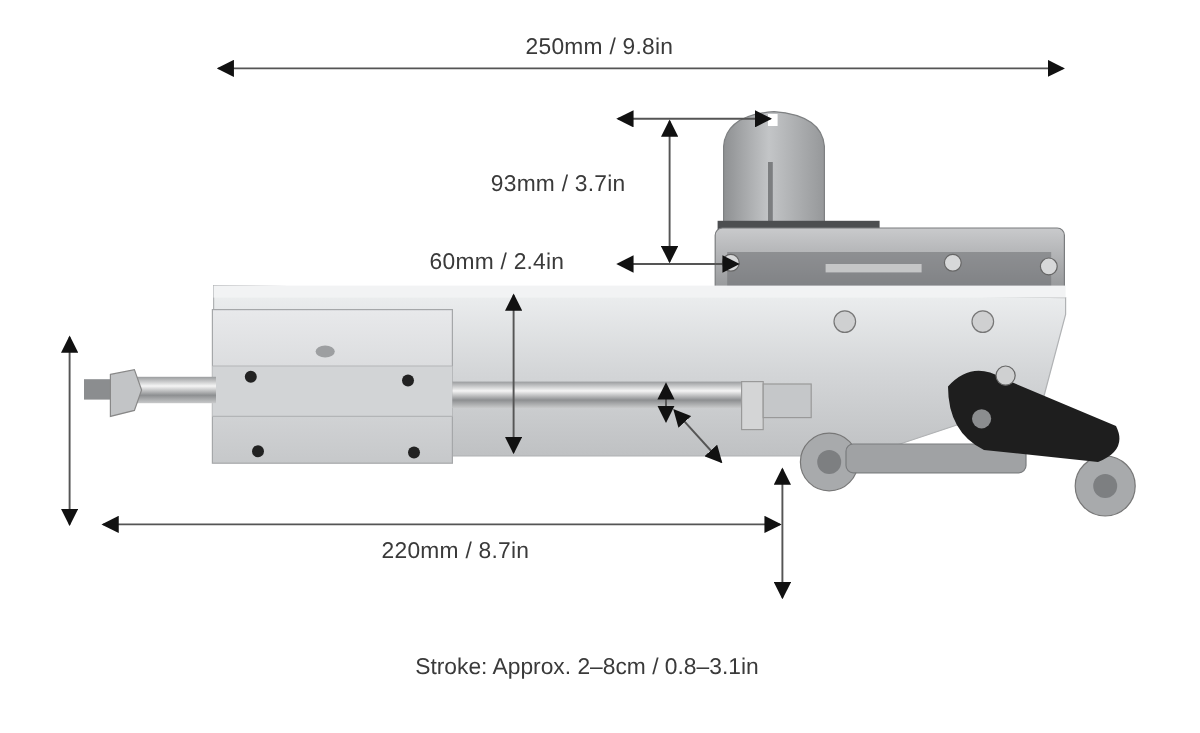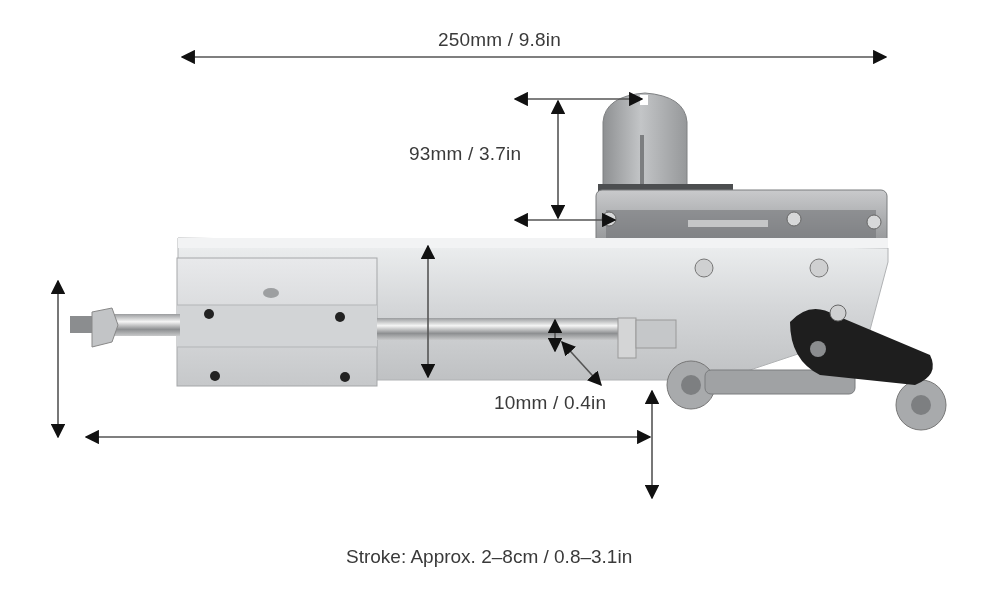--- a/index.html
+++ b/index.html
@@ -111,15 +111,16 @@
       <line x1="555" y1="320" x2="555" y2="351" marker-start="url(#ah)" marker-end="url(#ah)"></line>
       <line x1="562" y1="342" x2="601" y2="385" marker-start="url(#ah)" marker-end="url(#ah)"></line>
       <line x1="58" y1="281" x2="58" y2="437" marker-start="url(#ah)" marker-end="url(#ah)"></line>
       <line x1="86" y1="437" x2="650" y2="437" marker-start="url(#ah)" marker-end="url(#ah)"></line>
       <line x1="652" y1="391" x2="652" y2="498" marker-start="url(#ah)" marker-end="url(#ah)"></line>
     </g>
   </svg>
 
   <span class="label" style="left:438px; top:29px;">250mm / 9.8in</span>
   <span class="label" style="left:409px; top:143px;text-align:right;">93mm / 3.7in</span>
-  <span class="label" style="left:494px; top:392px;">10mm / 0.4in</span>
+  <span class="label" style="left:358px; top:208px;">60mm / 2.4in</span>
+  <span class="label" style="left:318px; top:449px;">220mm / 8.7in</span>
   <span class="caption" style="left:346px; top:546px;">Stroke: Approx. 2–8cm / 0.8–3.1in</span>
 </div>
 
 </body></html>

